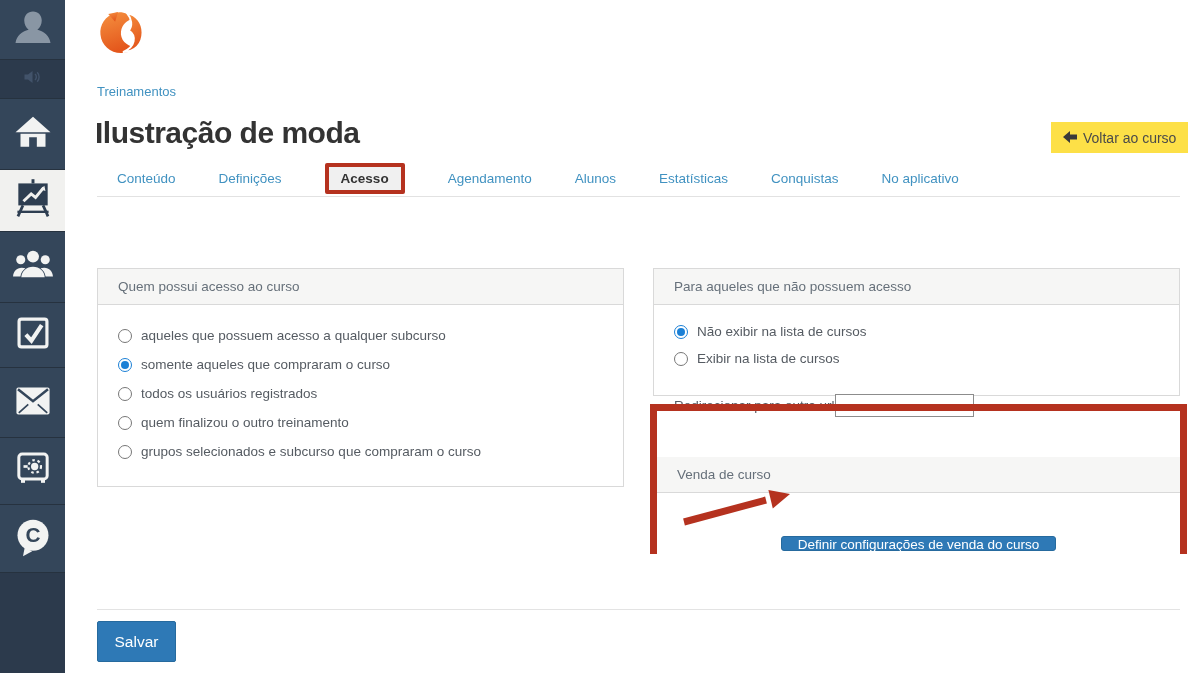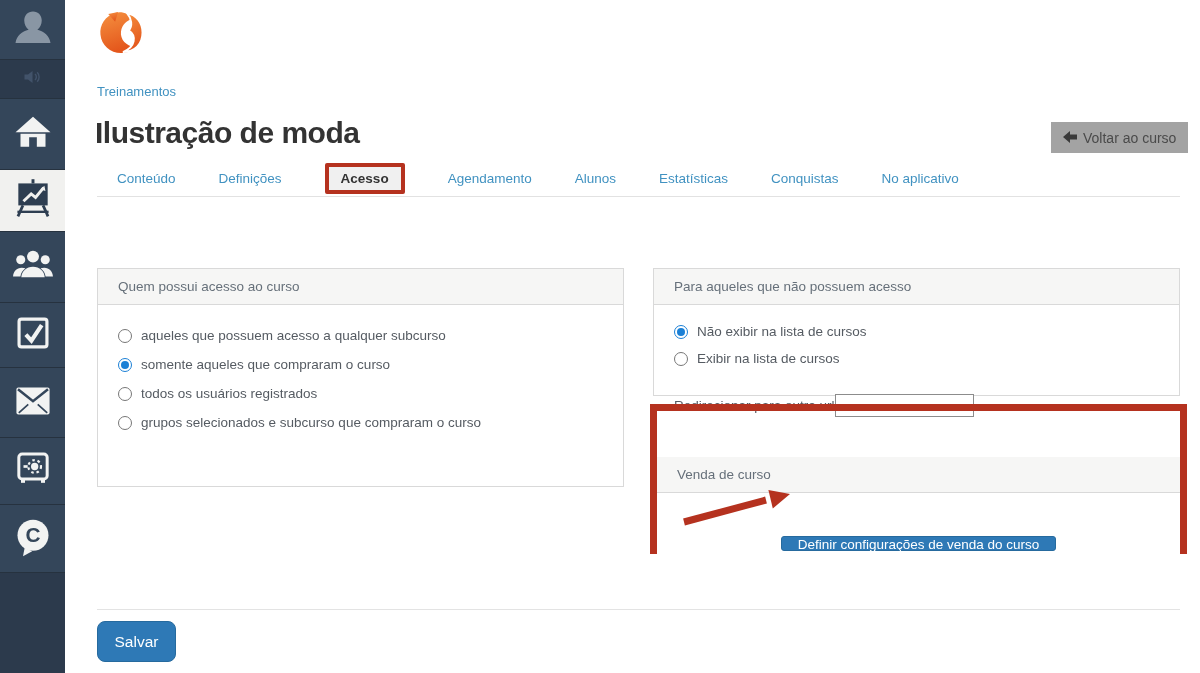--- a/index.html
+++ b/index.html
@@ -18,21 +18,21 @@
   .sb-item.muted { background:#2c3a4c; }
   .sb-item.active { background:#f1f1ef; }
   .sb-item.filler { background:#2c3a4c; border-bottom:none; cursor:default; }
 
   
   .logo { position:absolute; left:96px; top:10px; width:50px; height:46px; }
   .breadcrumb { position:absolute; left:97px; top:84px; font-size:13px; color:#4192c1; text-decoration:none; cursor:pointer; }
   .page-title { position:absolute; left:95px; top:116px; font-size:30px; font-weight:bold; color:#333; letter-spacing:-0.5px; }
   .back-btn {
     position:absolute; left:1051px; top:122px; height:31px;
-    background:#a3a3a3; border:none; color:#4a4a4a; font-size:14px;
+    background:#fde047; border:none; color:#4a4a4a; font-size:14px;
     display:flex; align-items:center; gap:6px; padding:15px 12px; cursor:pointer;
     font-family:"Liberation Sans", sans-serif;
   }
 
   
   .tabs {
     position:absolute; left:97px; top:160px; width:1083px; height:37px;
     display:flex; align-items:center; gap:43px; padding-left:20px;
     border-bottom:1px solid #e2e2e2; font-size:13.5px;
   }
@@ -74,21 +74,21 @@
   .sale-btn {
     height:15px; padding:0 16px; background:#2e79b6; border:1px solid #266a9e; border-radius:3px;
     color:#fff; font-size:13.5px; cursor:pointer; font-family:"Liberation Sans", sans-serif;
   }
   .annotation-arrow { position:absolute; left:676px; top:486px; width:120px; height:42px; pointer-events:none; }
 
   
   .bottom-divider { position:absolute; left:97px; top:609px; width:1083px; height:0; border-top:1px solid #e3e3e3; }
   .save-btn {
     position:absolute; left:97px; top:621px; width:79px; height:41px;
-    background:#2e79b6; border:1px solid #266a9e; border-radius:8px;
+    background:#2e79b6; border:1px solid #266a9e; border-radius:2px;
     color:#fff; font-size:15.5px; cursor:pointer; font-family:"Liberation Sans", sans-serif;
   }
 </style>
 </head>
 <body>
 
 <aside class="sidebar">
   <div class="sb-item" style="height:60px">
     <span>
       <svg width="42" height="42" viewBox="0 0 24 24">
@@ -230,20 +230,24 @@
     <label class="opt">
       <span class="radio checked"></span>
       <span>somente aqueles que compraram o curso</span>
     </label>
     <label class="opt">
       <span class="radio"></span>
       <span>todos os usuários registrados</span>
     </label>
     <label class="opt">
       <span class="radio"></span>
+      <span>quem finalizou o outro treinamento</span>
+    </label>
+    <label class="opt">
+      <span class="radio"></span>
       <span>grupos selecionados e subcurso que compraram o curso</span>
     </label>
   </div>
 </section>
 
 <section class="panel panel-noacc">
   <div class="panel-header">Para aqueles que não possuem acesso</div>
   <div class="panel-body">
     <label class="opt">
       <span class="radio checked"></span>

